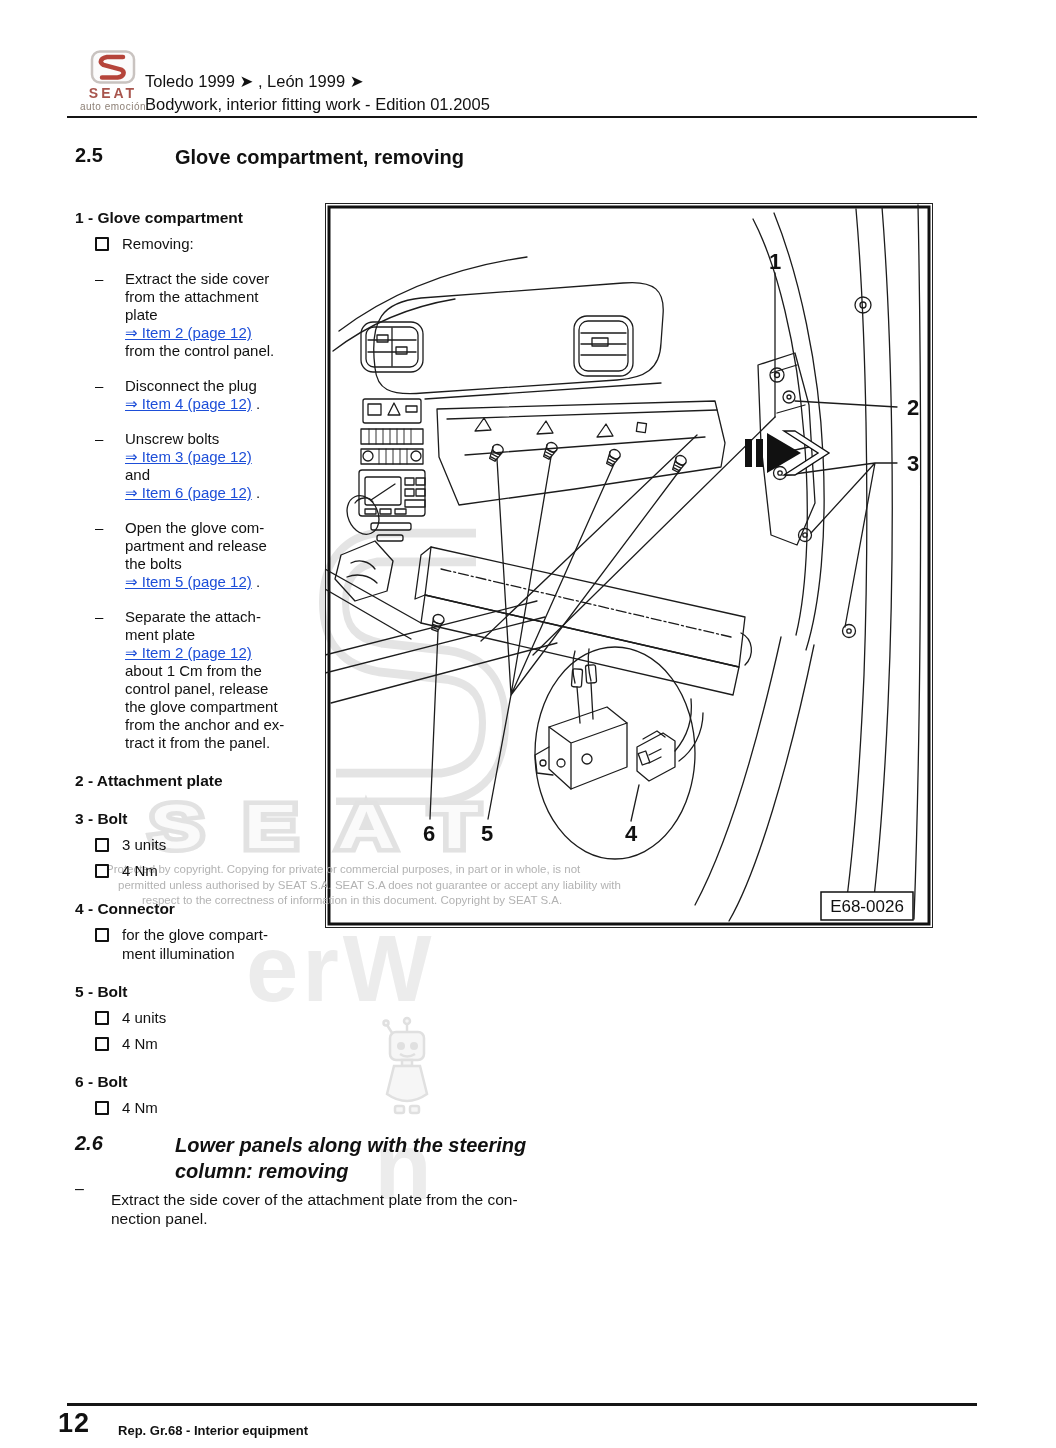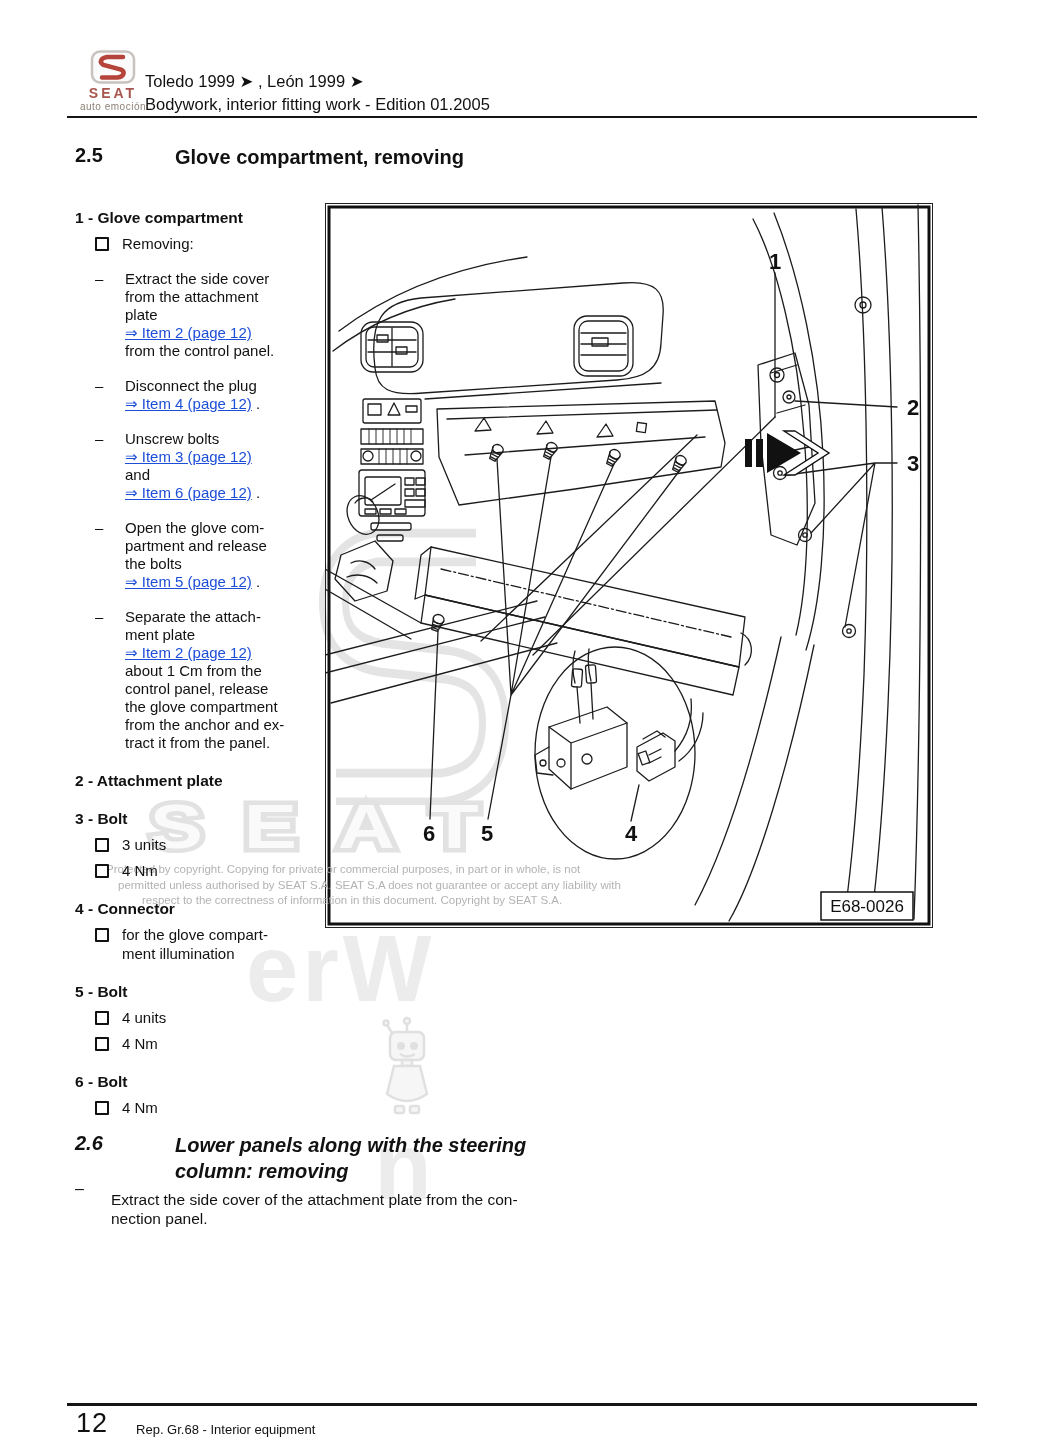--- a/index.html
+++ b/index.html
@@ -49,21 +49,21 @@
              line-height:15.5px;color:#b3b3b3;white-space:nowrap;}
   .copyright .cl2{margin-left:12px;}
   .copyright .cl3{margin-left:36px;}
 
   
   .step-26{position:absolute;left:75px;top:1180px;z-index:4;display:flex;width:540px;}
   .step-26 .step-dash{width:26px;}
   .step-26 p{margin:10px;font-size:15.5px;line-height:19px;white-space:pre-line;}
 
   
-  .footer{position:absolute;left:76px;top:1408px;z-index:4;display:flex;align-items:center;}
+  .footer{position:absolute;left:58px;top:1408px;z-index:4;display:flex;align-items:flex-end;font-weight:bold;}
   .pg-num{font-size:27px;line-height:30px;letter-spacing:1px;}
   .pg-cap{font-size:13px;margin:12px 0 0 28px;color:#111;}
 </style>
 </head>
 <body>
 
 <div class="page">
 
   <div class="wm" style="left:318px;top:520px;">
     <svg width="200" height="285" viewBox="0 0 200 285">

